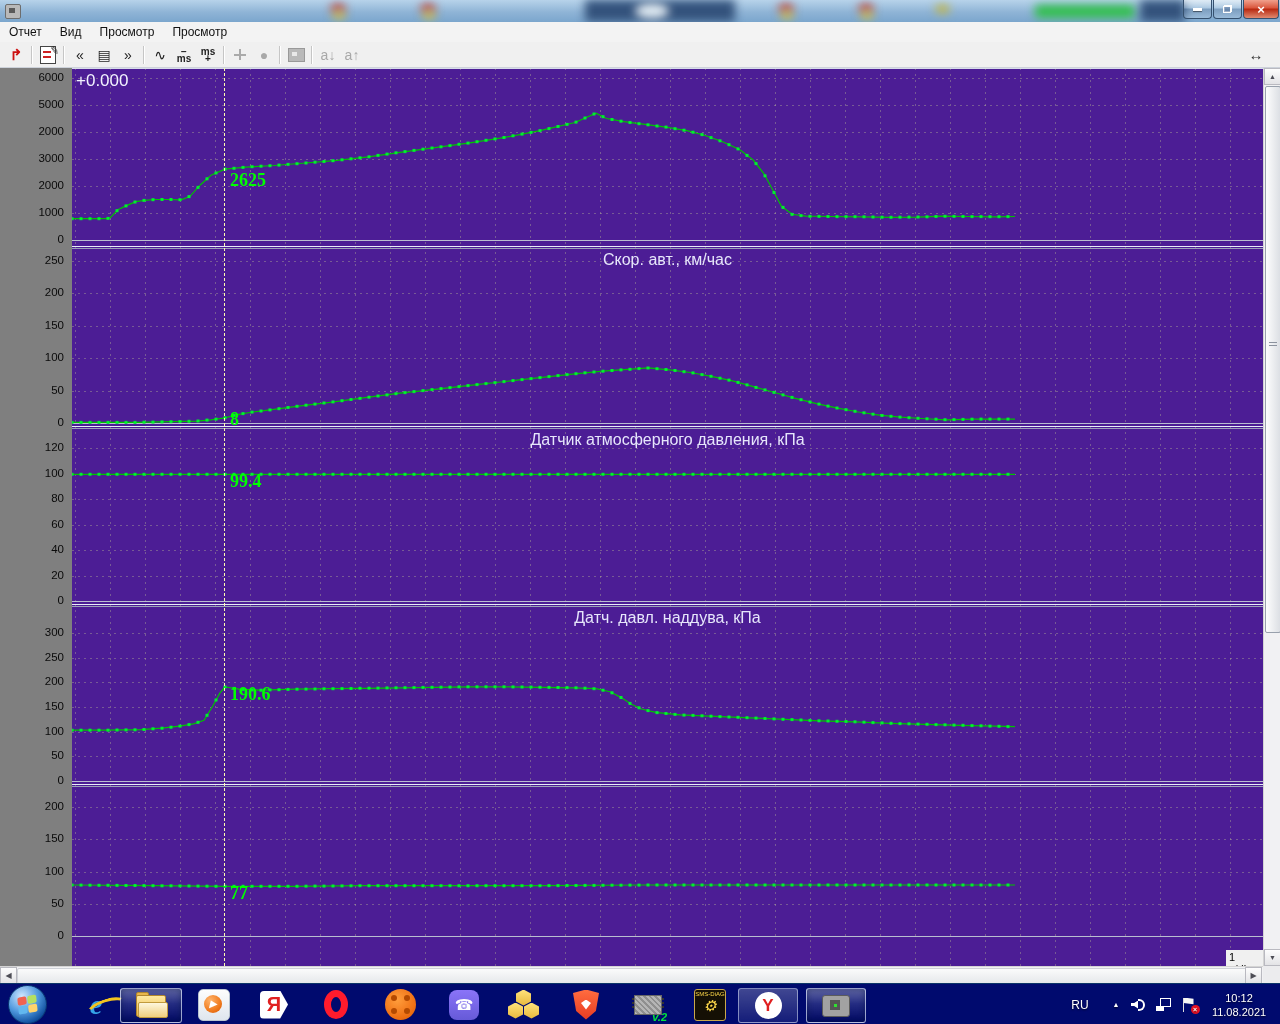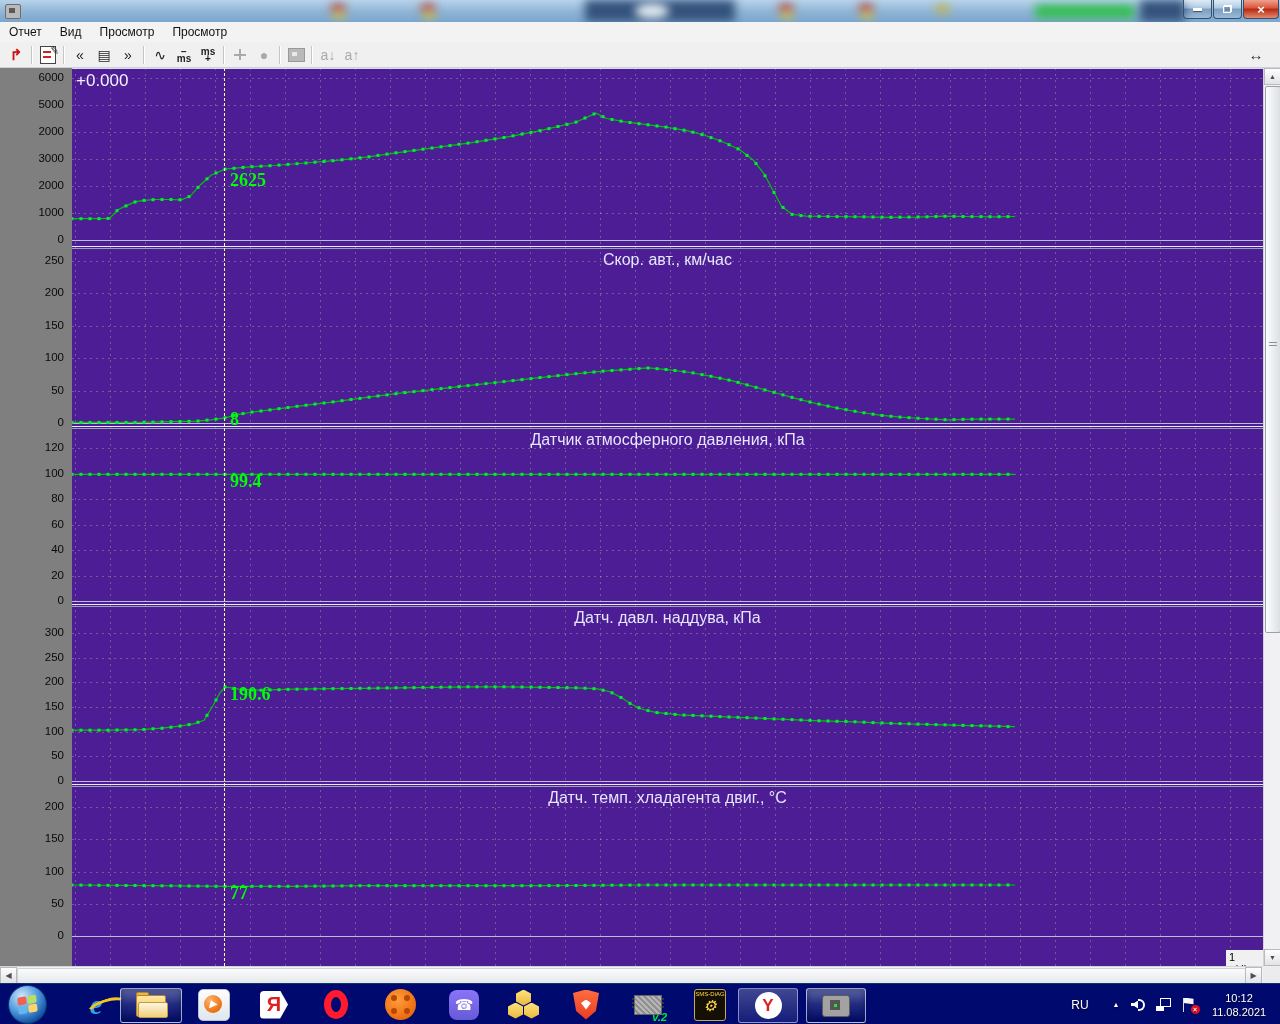--- a/index.html
+++ b/index.html
@@ -1050,21 +1050,20 @@
       <div id="cursor-line"></div>
       <div id="time-ref">+0.000</div>
       <div id="timediv-label">1 s/div</div>
         <div class="cursor-value" style="color: rgb(0, 255, 0); top: 103.125px;">2625</div>
         <div class="chart-title" style="top: 183px; color: rgb(230, 230, 251);">Скор. авт., км/час</div>
         <div class="cursor-value" style="color: rgb(0, 255, 0); top: 341.816px;">8</div>
         <div class="chart-title" style="top: 363px; color: rgb(230, 230, 251);">Датчик атмосферного давления, кПа</div>
         <div class="cursor-value" style="color: rgb(0, 255, 0); top: 404.265px;">99.4</div>
         <div class="chart-title" style="top: 541px; color: rgb(230, 230, 251);">Датч. давл. наддува, кПа</div>
         <div class="cursor-value" style="color: rgb(0, 255, 0); top: 616.971px;">190.6</div>
-        <div class="chart-title" style="top: 721px; color: rgb(230, 230, 251);">Датч. темп. хладагента двиг., °C</div>
         <div class="cursor-value" style="color: rgb(0, 255, 0); top: 816.335px;">77</div>
       </div>
     <div id="vscroll">
       <span class="sbtn" style="top:0">
           <span>▲</span>
         </span>
       <div id="vthumb">
           <i></i>
         </div>
       <span class="sbtn" style="top:881px">

